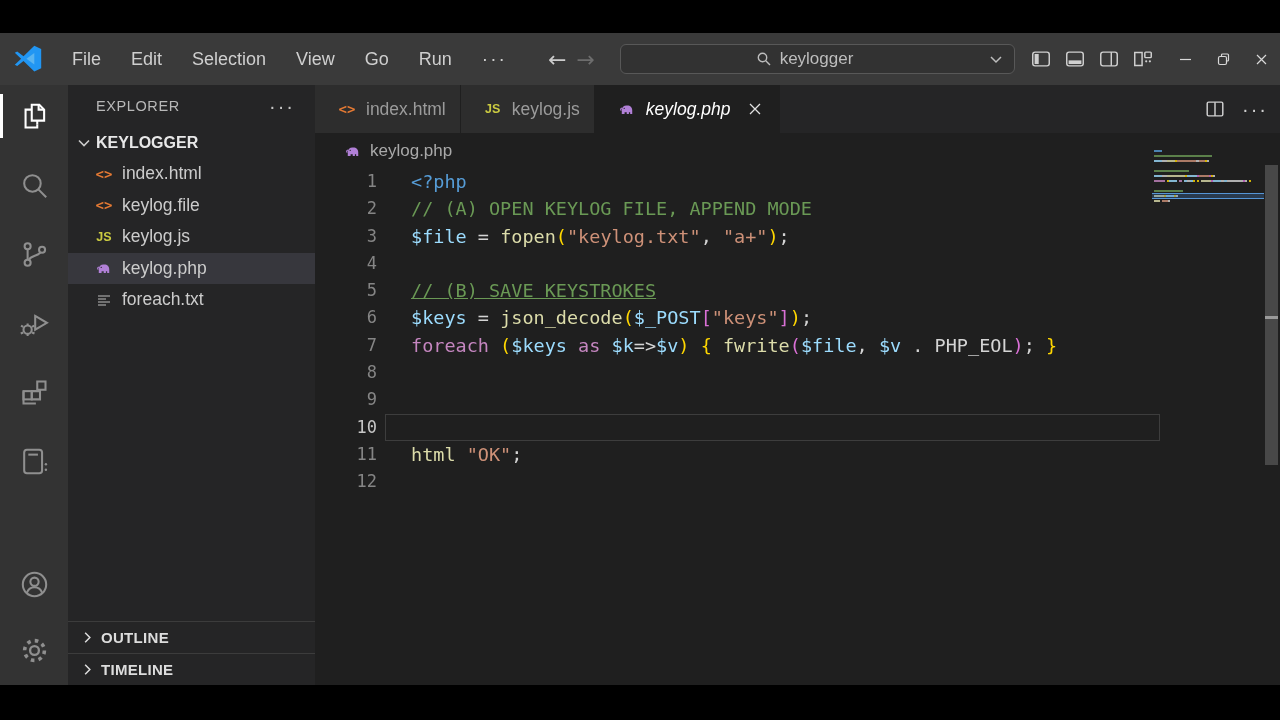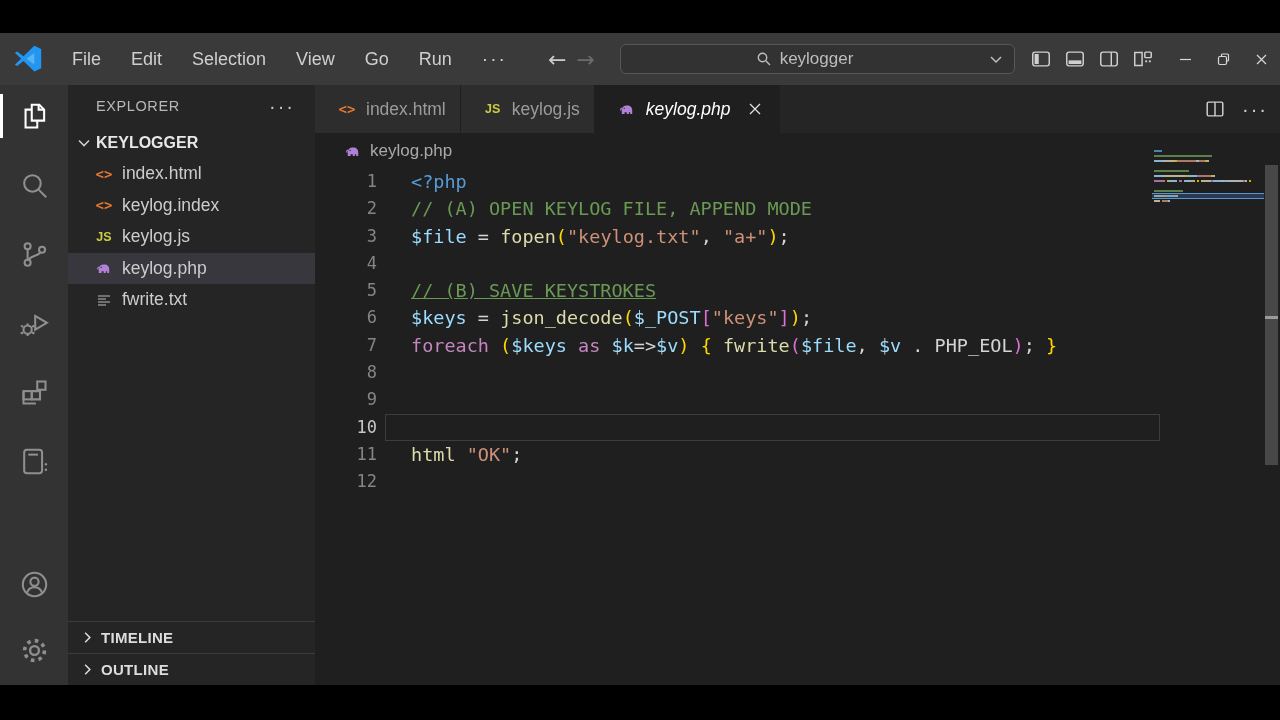--- a/index.html
+++ b/index.html
@@ -253,21 +253,21 @@
           </svg>
         <span>KEYLOGGER</span>
       </div>
       <div id="file-list">
           <div class="file-row">
             <span class="ficon html">&lt;&gt;</span>
             <span>index.html</span>
           </div>
           <div class="file-row">
             <span class="ficon html">&lt;&gt;</span>
-            <span>keylog.index</span>
+            <span>keylog.file</span>
           </div>
           <div class="file-row">
             <span class="ficon js">JS</span>
             <span>keylog.js</span>
           </div>
           <div class="file-row selected">
             <span class="ficon php">
               <svg viewBox="0 0 20 20">
                 <g fill="#b180d7">
                   <path d="M4.2 15.5v-4.3c0-3 2.2-5.2 5.2-5.2h1.2c2.9 0 5.2 2.2 5.2 5.2v4.3h-2.3v-2h-1.4v2h-2.4v-2H7.3v2z"></path>
@@ -277,35 +277,35 @@
               </svg>
             </span>
             <span>keylog.php</span>
           </div>
           <div class="file-row">
             <span class="ficon txt">
               <svg viewBox="0 0 18 18" stroke="#8a8a8a" stroke-width="1.7" fill="none">
                 <path d="M3 5h12 M3 8h8 M3 11h12 M3 14h8"></path>
               </svg>
             </span>
-            <span>fwrite.txt</span>
+            <span>foreach.txt</span>
           </div>
         </div>
       <div class="sb-sections" id="sb-sections">
           <div class="section-row">
             <span class="chev"><svg viewBox="0 0 16 16" fill="none" stroke="currentColor" stroke-width="1.6">
                 <path d="M5.5 3 L10.5 8 L5.5 13"></path>
               </svg></span>
-            <span>TIMELINE</span>
+            <span>OUTLINE</span>
           </div>
           <div class="section-row">
             <span class="chev"><svg viewBox="0 0 16 16" fill="none" stroke="currentColor" stroke-width="1.6">
                 <path d="M5.5 3 L10.5 8 L5.5 13"></path>
               </svg></span>
-            <span>OUTLINE</span>
+            <span>TIMELINE</span>
           </div>
         </div>
     </div>
 
     <div class="editor">
       <div class="tabbar" id="tabbar">
           <div class="tab">
             <span class="ficon html">&lt;&gt;</span>
             <span>index.html</span>
           </div>

